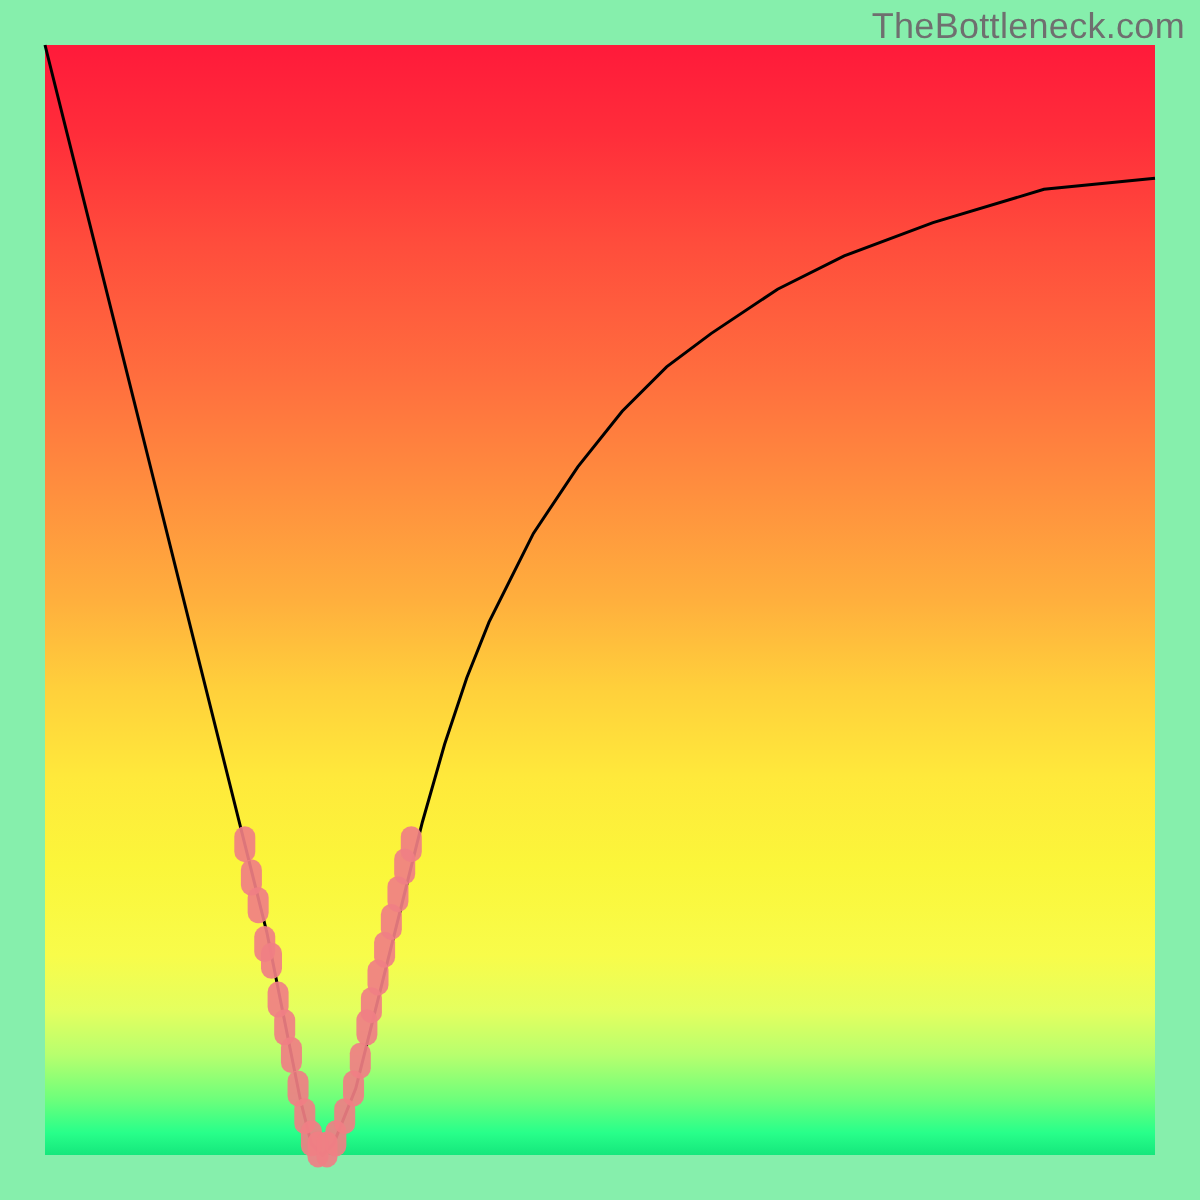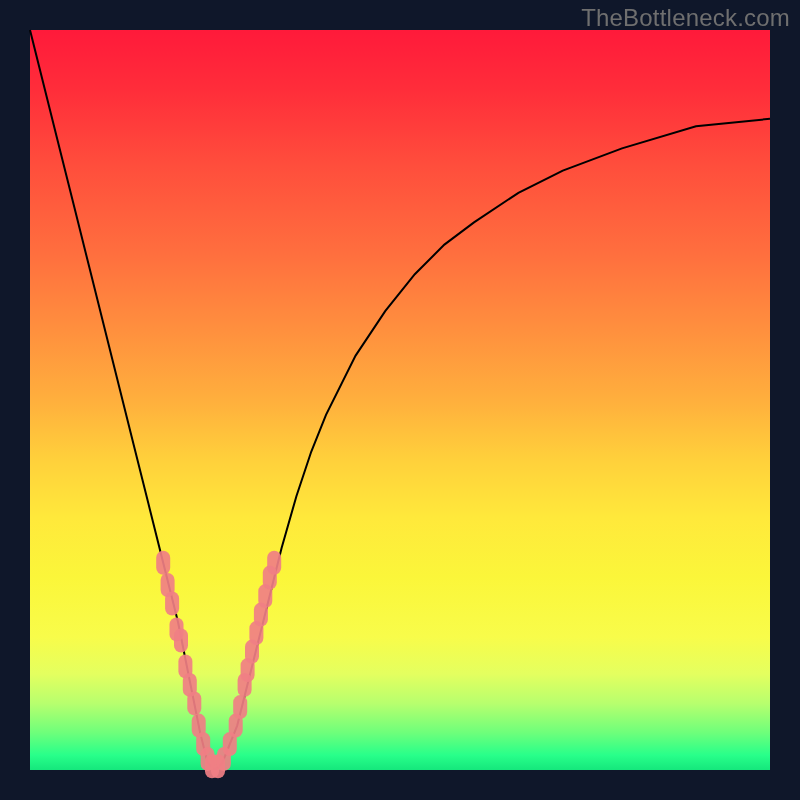--- a/index.html
+++ b/index.html
@@ -8,21 +8,21 @@
     width: 800px;
     height: 800px;
     overflow: hidden;
     background: #000;
     font-family: Arial, Helvetica, sans-serif;
   }
   .frame {
     position: relative;
     width: 800px;
     height: 800px;
-    background: #0f172a;
+    background: #86efac;
   }
   .plot {
     position: absolute;
     left: 30px;
     top: 30px;
     width: 740px;
     height: 740px;
     
     background: linear-gradient(to bottom,
       #ff1a3a 0%,

